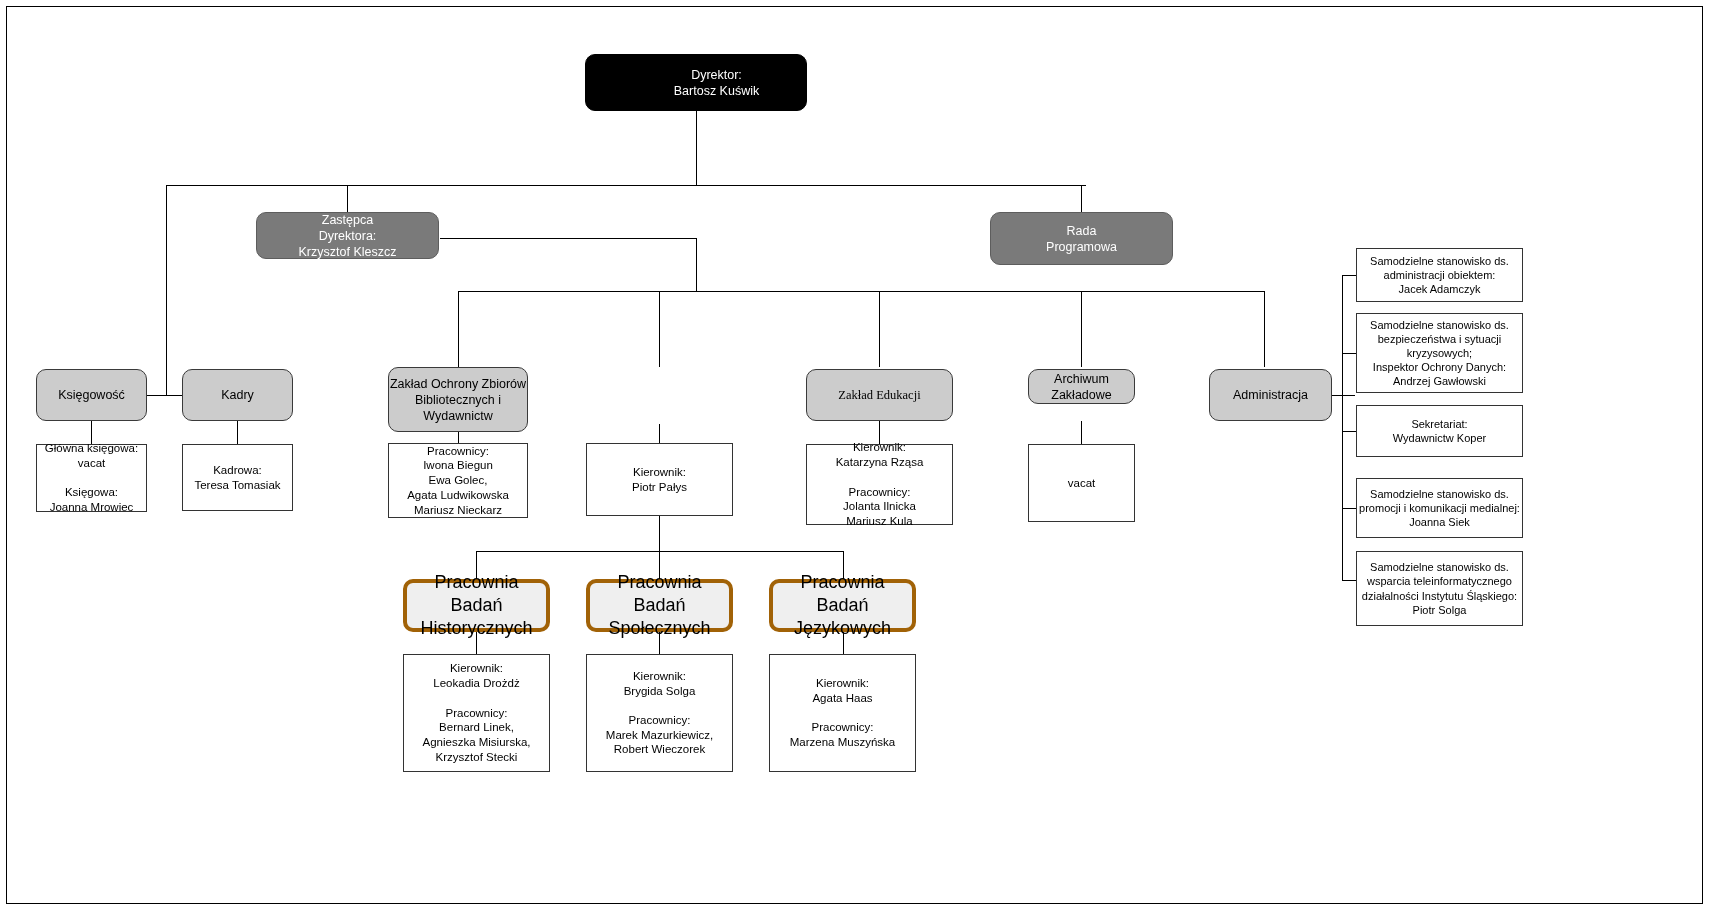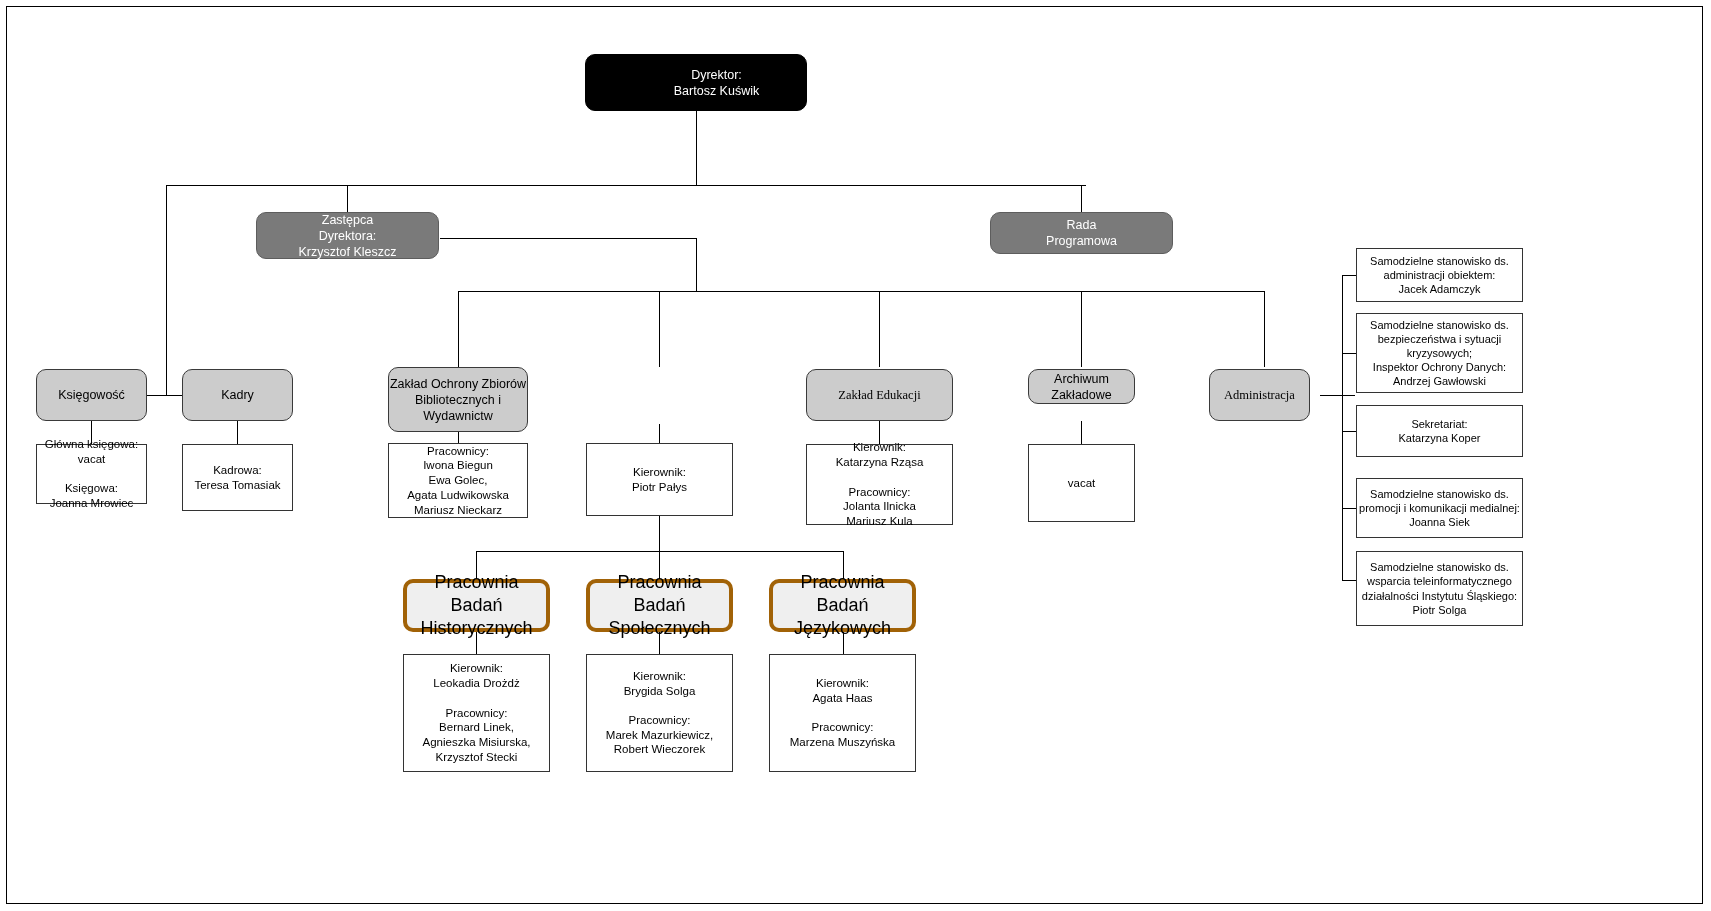--- a/index.html
+++ b/index.html
@@ -141,25 +141,25 @@
   <div class="ln h" style="left:1342px; top:508px; width:14px;"></div>
   <div class="ln h" style="left:1342px; top:580px; width:14px;"></div>
 
   <div class="node root" style="left:585px; top:54px; width:222px; height:57px;">Dyrektor:
 Bartosz Kuświk</div>
 
   <div class="node dark" style="left:256px; top:212px; width:183px; height:47px;">Zastępca
 Dyrektora:
 Krzysztof Kleszcz</div>
 
-  <div class="node dark" style="left:990px; top:212px; width:183px; height:42px;">Rada
+  <div class="node dark" style="left:990px; top:212px; width:183px; height:53px;">Rada
 Programowa</div>
 
   <div class="node unit" style="left:36px; top:369px; width:111px; height:52px;">Księgowość</div>
-  <div class="node detail" style="left:36px; top:444px; width:111px; height:60px;">Główna księgowa:
+  <div class="node detail" style="left:36px; top:444px; width:111px; height:68px;">Główna księgowa:
 vacat
 
 Księgowa:
 Joanna Mrowiec</div>
 
   <div class="node unit" style="left:182px; top:369px; width:111px; height:52px;">Kadry</div>
   <div class="node detail" style="left:182px; top:444px; width:111px; height:67px;">Kadrowa:
 Teresa Tomasiak</div>
 
   <div class="node unit" style="left:388px; top:367px; width:140px; height:65px;">Zakład Ochrony Zbiorów
@@ -179,21 +179,21 @@
 Katarzyna Rząsa
 
 Pracownicy:
 Jolanta Ilnicka
 Mariusz Kula</div>
 
   <div class="node unit" style="left:1028px; top:369px; width:107px; height:35px;">Archiwum
 Zakładowe</div>
   <div class="node detail" style="left:1028px; top:444px; width:107px; height:78px;">vacat</div>
 
-  <div class="node unit" style="left:1209px; top:369px; width:101px; height:52px;font-family:Liberation Serif, serif;">Administracja</div>
+  <div class="node unit" style="left:1209px; top:369px; width:123px; height:52px;">Administracja</div>
 
   <div class="node lab" style="left:403px; top:579px; width:147px; height:53px;">Pracownia Badań
 Historycznych</div>
   <div class="node detail" style="left:403px; top:654px; width:147px; height:118px;">Kierownik:
 Leokadia Drożdż
 
 Pracownicy:
 Bernard Linek,
 Agnieszka Misiurska,
 Krzysztof Stecki</div>
@@ -217,21 +217,21 @@
 
   <div class="node side" style="left:1356px; top:248px; width:167px; height:54px;">Samodzielne stanowisko ds.
 administracji obiektem:
 Jacek Adamczyk</div>
   <div class="node side" style="left:1356px; top:313px; width:167px; height:80px;">Samodzielne stanowisko ds.
 bezpieczeństwa i sytuacji
 kryzysowych;
 Inspektor Ochrony Danych:
 Andrzej Gawłowski</div>
   <div class="node side" style="left:1356px; top:405px; width:167px; height:52px;">Sekretariat:
-Katarzyna Koper</div>
+Wydawnictw Koper</div>
   <div class="node side" style="left:1356px; top:478px; width:167px; height:60px;">Samodzielne stanowisko ds.
 promocji i komunikacji medialnej:
 Joanna Siek</div>
   <div class="node side" style="left:1356px; top:551px; width:167px; height:75px;">Samodzielne stanowisko ds.
 wsparcia teleinformatycznego
 działalności Instytutu Śląskiego:
 Piotr Solga</div>
 </div>
 
 </body></html>

